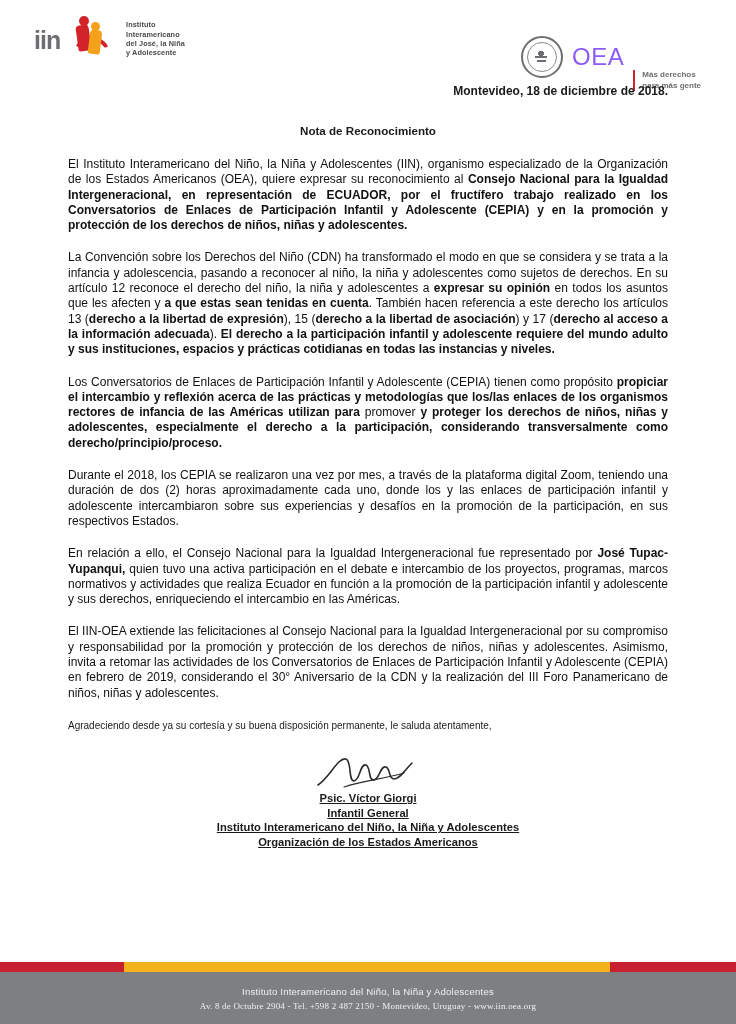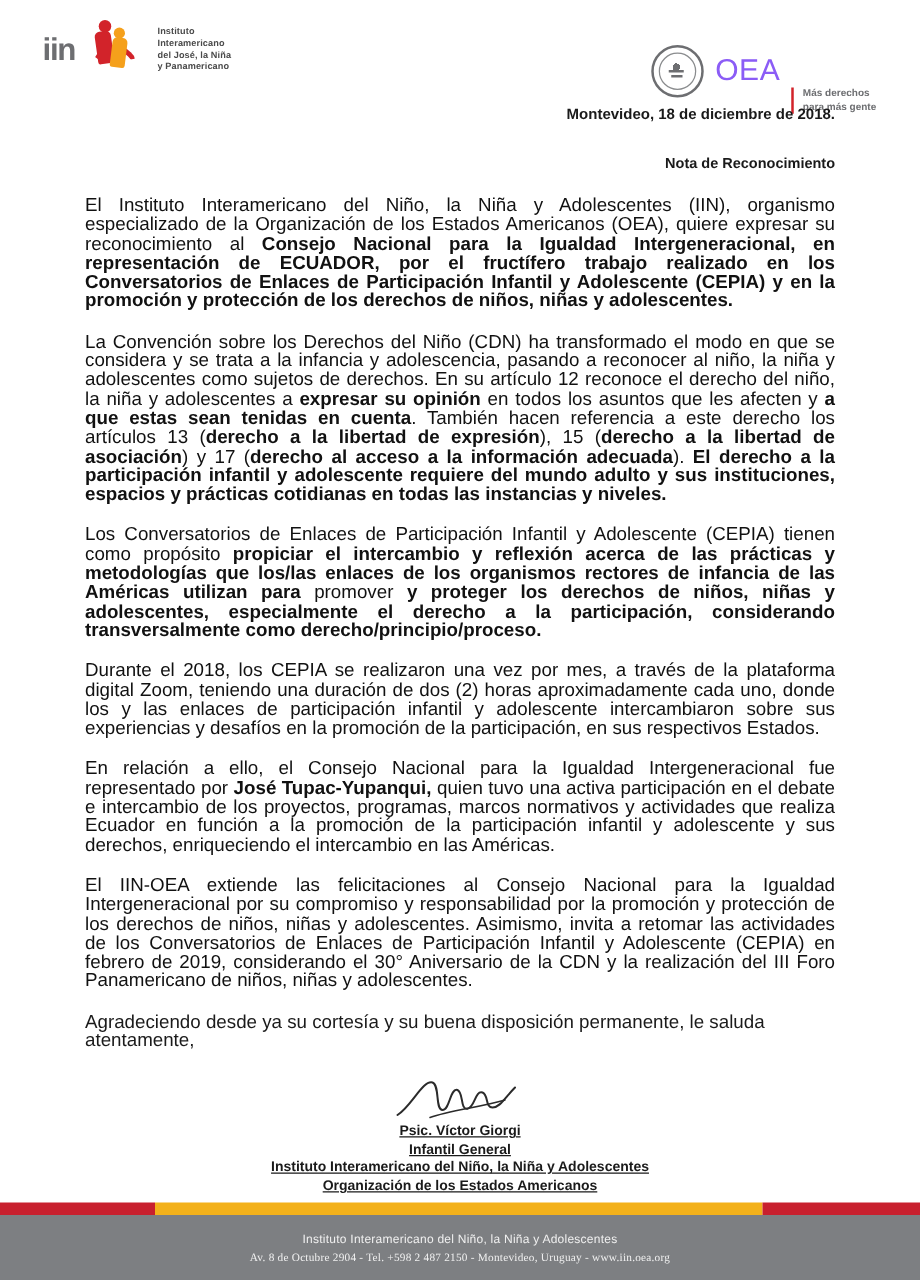--- a/index.html
+++ b/index.html
@@ -157,37 +157,37 @@
     width: 600px;
   }
   .date-line {
     text-align: right;
     font-size: 12px;
     color: #1a1a1a;
     margin: 0 0 26px 0;
     font-weight: bold;
   }
   .doc-title {
-    text-align: right;
+    text-align: center;
     font-size: 11.6px;
     font-weight: 700;
     margin: 0 0 20px 0;
   }
   p.para {
-    font-size: 15px;
+    font-size: 12px;
     line-height: 15.3px;
     text-align: justify;
     margin: 0 0 17px 0;
     color: #111;
   }
   p.para b {
     font-weight: 700;
   }
   .closing {
-    font-size: 15px;
+    font-size: 10px;
     line-height: 15.3px;
     margin: 8px 0 0 0;
   }
 
   
   .signature-block {
     margin-top: 18px;
     text-align: center;
   }
   .sig-scribble {
@@ -263,21 +263,21 @@
         <span class="figure fig-arc"></span>
         <span class="figure fig-red-head"></span>
         <span class="figure fig-red-body"></span>
         <span class="figure fig-orange-head"></span>
         <span class="figure fig-orange-body"></span>
       </div>
       <div class="iin-words">
         <div>Instituto</div>
         <div>Interamericano</div>
         <div>del José, la Niña</div>
-        <div>y Panamericano</div>
+        <div>y Adolescente</div>
       </div>
     </div>
 
     <div class="oea-logo">
       <div class="oea-seal"></div>
       <div class="oea-word">OEA</div>
       <div class="oea-tag">
         <div>Más derechos</div>
         <div>para más gente</div>
       </div>

